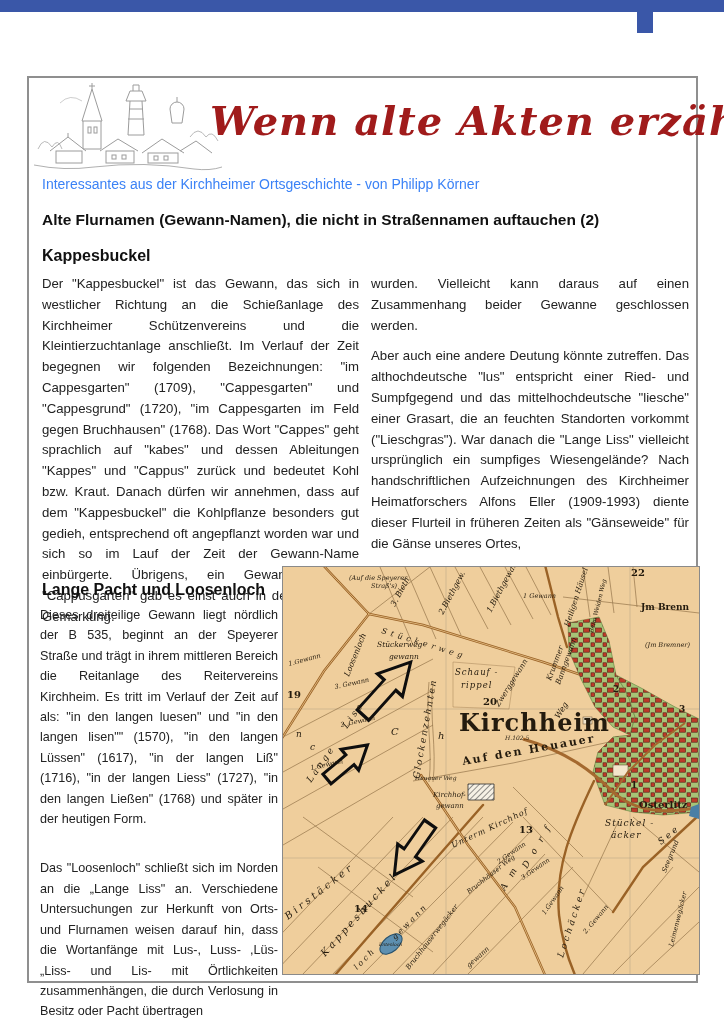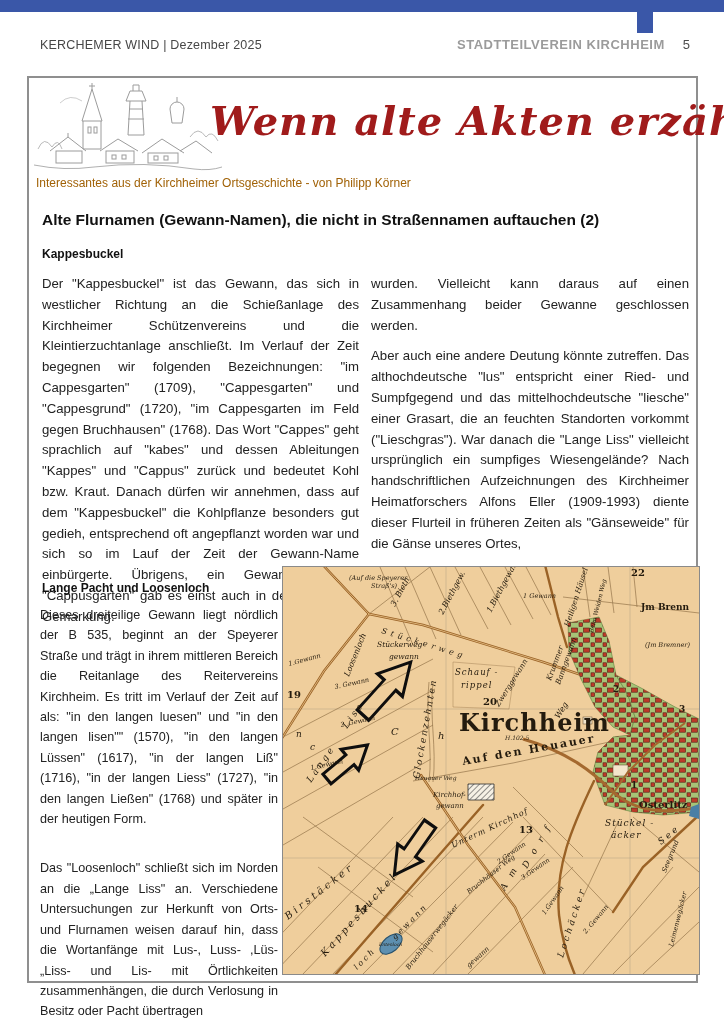--- a/index.html
+++ b/index.html
@@ -20,24 +20,24 @@
   
   .frame{position:absolute;left:27px;top:76px;width:671px;height:907px;
          border:2px solid #8f8f8f;box-sizing:border-box;background:#fff;}
 
   .sketch{position:absolute;left:30px;top:79px;width:196px;height:94px;}
 
   .title{position:absolute;left:210px;top:97px;width:486px;text-align:center;
          font-family:"DejaVu Serif",serif;font-style:italic;font-weight:bold;
          font-size:40px;color:#a01b1b;letter-spacing:1px;white-space:nowrap;}
 
-  .subtitle{position:absolute;left:36px;top:176px;width:640px;font-size:12px;color:#a16207;}
+  .subtitle{position:absolute;left:42px;top:176px;width:640px;font-size:14px;color:#3b82f6;}
 
   .h-section{position:absolute;left:42px;top:211px;width:648px;font-size:15.5px;font-weight:bold;color:#111;}
-  .h-art{position:absolute;left:42px;font-size:12px;font-weight:bold;color:#111;}
+  .h-art{position:absolute;left:42px;font-size:16px;font-weight:bold;color:#111;}
   .h-kappes{top:247px;}
   .h-lange{top:581px;}
 
   .col{position:absolute;top:274px;font-size:13.2px;line-height:20.8px;text-align:justify;color:#222;}
   .col p{margin:0 0 10px 0;}
   .col-left{left:42px;width:317px;}
   .col-right{left:371px;width:318px;}
   .wird{margin-top:2px;}
   .map-caption{margin-top:26px;text-align:right;font-size:13.2px;color:#1d1d1d;}
 
@@ -51,27 +51,20 @@
   .map svg{display:block;}
 </style>
 </head>
 <body>
 
 <div class="page">
 
   <div class="topbar" style="background: rgb(58, 87, 168);"></div>
   <div class="toptab" style="background: rgb(58, 87, 168);"></div>
 
-  <div class="header">
-    <span class="left">KERCHEMER WIND | Dezember 2025</span>
-    <span class="right">
-      <span class="org">STADTTEILVEREIN KIRCHHEIM</span>
-      <span class="pnum">5</span>
-    </span>
-  </div>
 
   <div class="frame"></div>
 
   <div class="sketch">
     <svg width="196" height="94" viewBox="0 0 196 94" fill="none" stroke="#9c9c9c" stroke-width="1">
 
       <path d="M62 10 L72 42 L52 42 Z"></path>
       <path d="M62 10 L62 4 M59 7 L65 7"></path>
       <path d="M53 42 L53 70 L71 70 L71 42"></path>
       <rect x="58" y="48" width="3" height="6"></rect>

